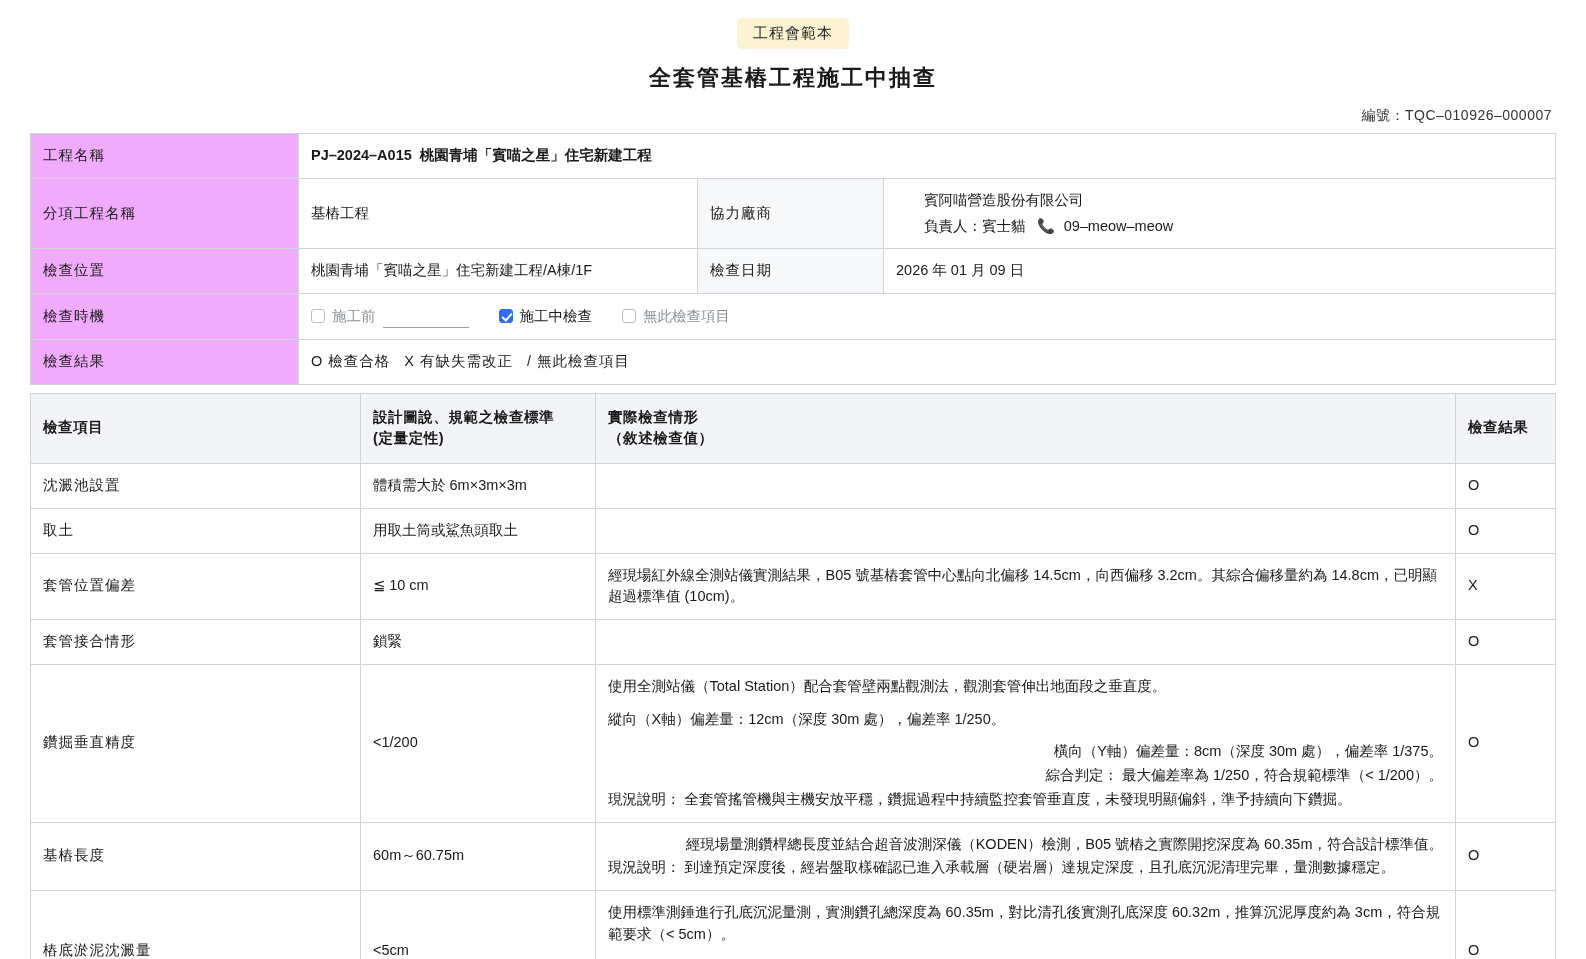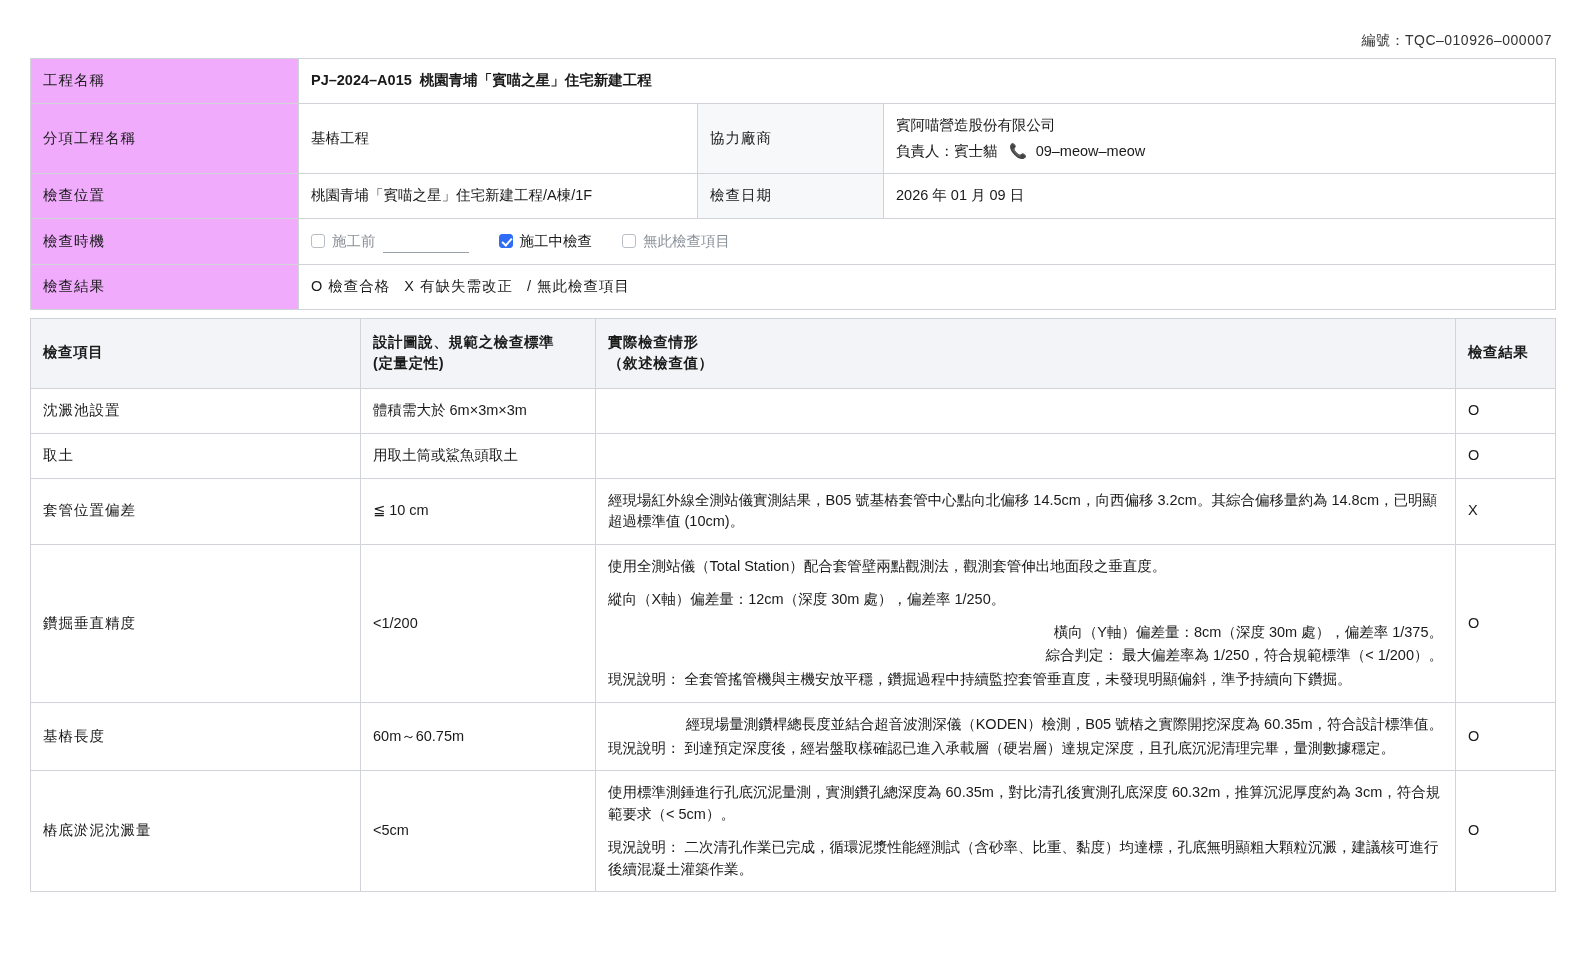--- a/index.html
+++ b/index.html
@@ -62,21 +62,21 @@
     width: 268px;
     letter-spacing: 1px;
   }
   td.lbl2 {
     background: #f7f8fa;
     font-weight: bold;
     width: 186px;
     letter-spacing: 1px;
   }
   .bold { font-weight: bold; }
-  .vendor-line { display: block; }
+  .vendor-line { display: block; margin-left: 28px; }
   .vendor-line + .vendor-line { margin-top: 4px; }
   .phone-ico { margin: 0 4px 0 8px; }
   
   .chk-row { display: flex; align-items: center; gap: 30px; }
   .chk { display: inline-flex; align-items: center; gap: 7px; color: #8a9099; }
   .chk .box {
     width: 14px; height: 14px;
     border: 1.5px solid #b9bec6;
     border-radius: 3px;
     display: inline-block;
@@ -120,20 +120,24 @@
   td.c-act p:last-child { margin-bottom: 0; }
   td.c-act p.tight { margin-bottom: 2px; text-align: right; }
   .mid { vertical-align: middle; }
   .tall td { padding-top: 14px; padding-bottom: 14px; }
 </style>
 </head>
 <body>
 
 <div class="page">
 
+  <div class="hdr">
+    <div class="doc-tag">工程會範本</div>
+    <div class="doc-title">全套管基樁工程施工中抽查</div>
+  </div>
 
   <div class="doc-no">
     <span>編號：</span><span>TQC–010926–000007</span>
   </div>
 
   <table class="form">
     <colgroup>
       <col style="width:268px">
       <col>
       <col style="width:186px">
@@ -238,20 +242,26 @@
 
     <tr class="tall">
       <td class="c-item">套管位置偏差</td>
       <td class="c-std">≦ 10 cm</td>
       <td class="c-act">
         <p>經現場紅外線全測站儀實測結果，B05 號基樁套管中心點向北偏移 14.5cm，向西偏移 3.2cm。其綜合偏移量約為 14.8cm，已明顯超過標準值 (10cm)。</p>
       </td>
       <td class="c-res">X</td>
     </tr>
 
+    <tr class="tall">
+      <td class="c-item">套管接合情形</td>
+      <td class="c-std">鎖緊</td>
+      <td class="c-act"></td>
+      <td class="c-res">O</td>
+    </tr>
 
     <tr>
       <td class="c-item mid">鑽掘垂直精度</td>
       <td class="c-std mid">&lt;1/200</td>
       <td class="c-act">
         <p>使用全測站儀（Total Station）配合套管壁兩點觀測法，觀測套管伸出地面段之垂直度。</p>
         <p>縱向（X軸）偏差量：12cm（深度 30m 處），偏差率 1/250。</p>
         <p class="tight">橫向（Y軸）偏差量：8cm（深度 30m 處），偏差率 1/375。</p>
         <p class="tight">綜合判定： 最大偏差率為 1/250，符合規範標準（&lt; 1/200）。</p>
         <p>現況說明： 全套管搖管機與主機安放平穩，鑽掘過程中持續監控套管垂直度，未發現明顯偏斜，準予持續向下鑽掘。</p>

